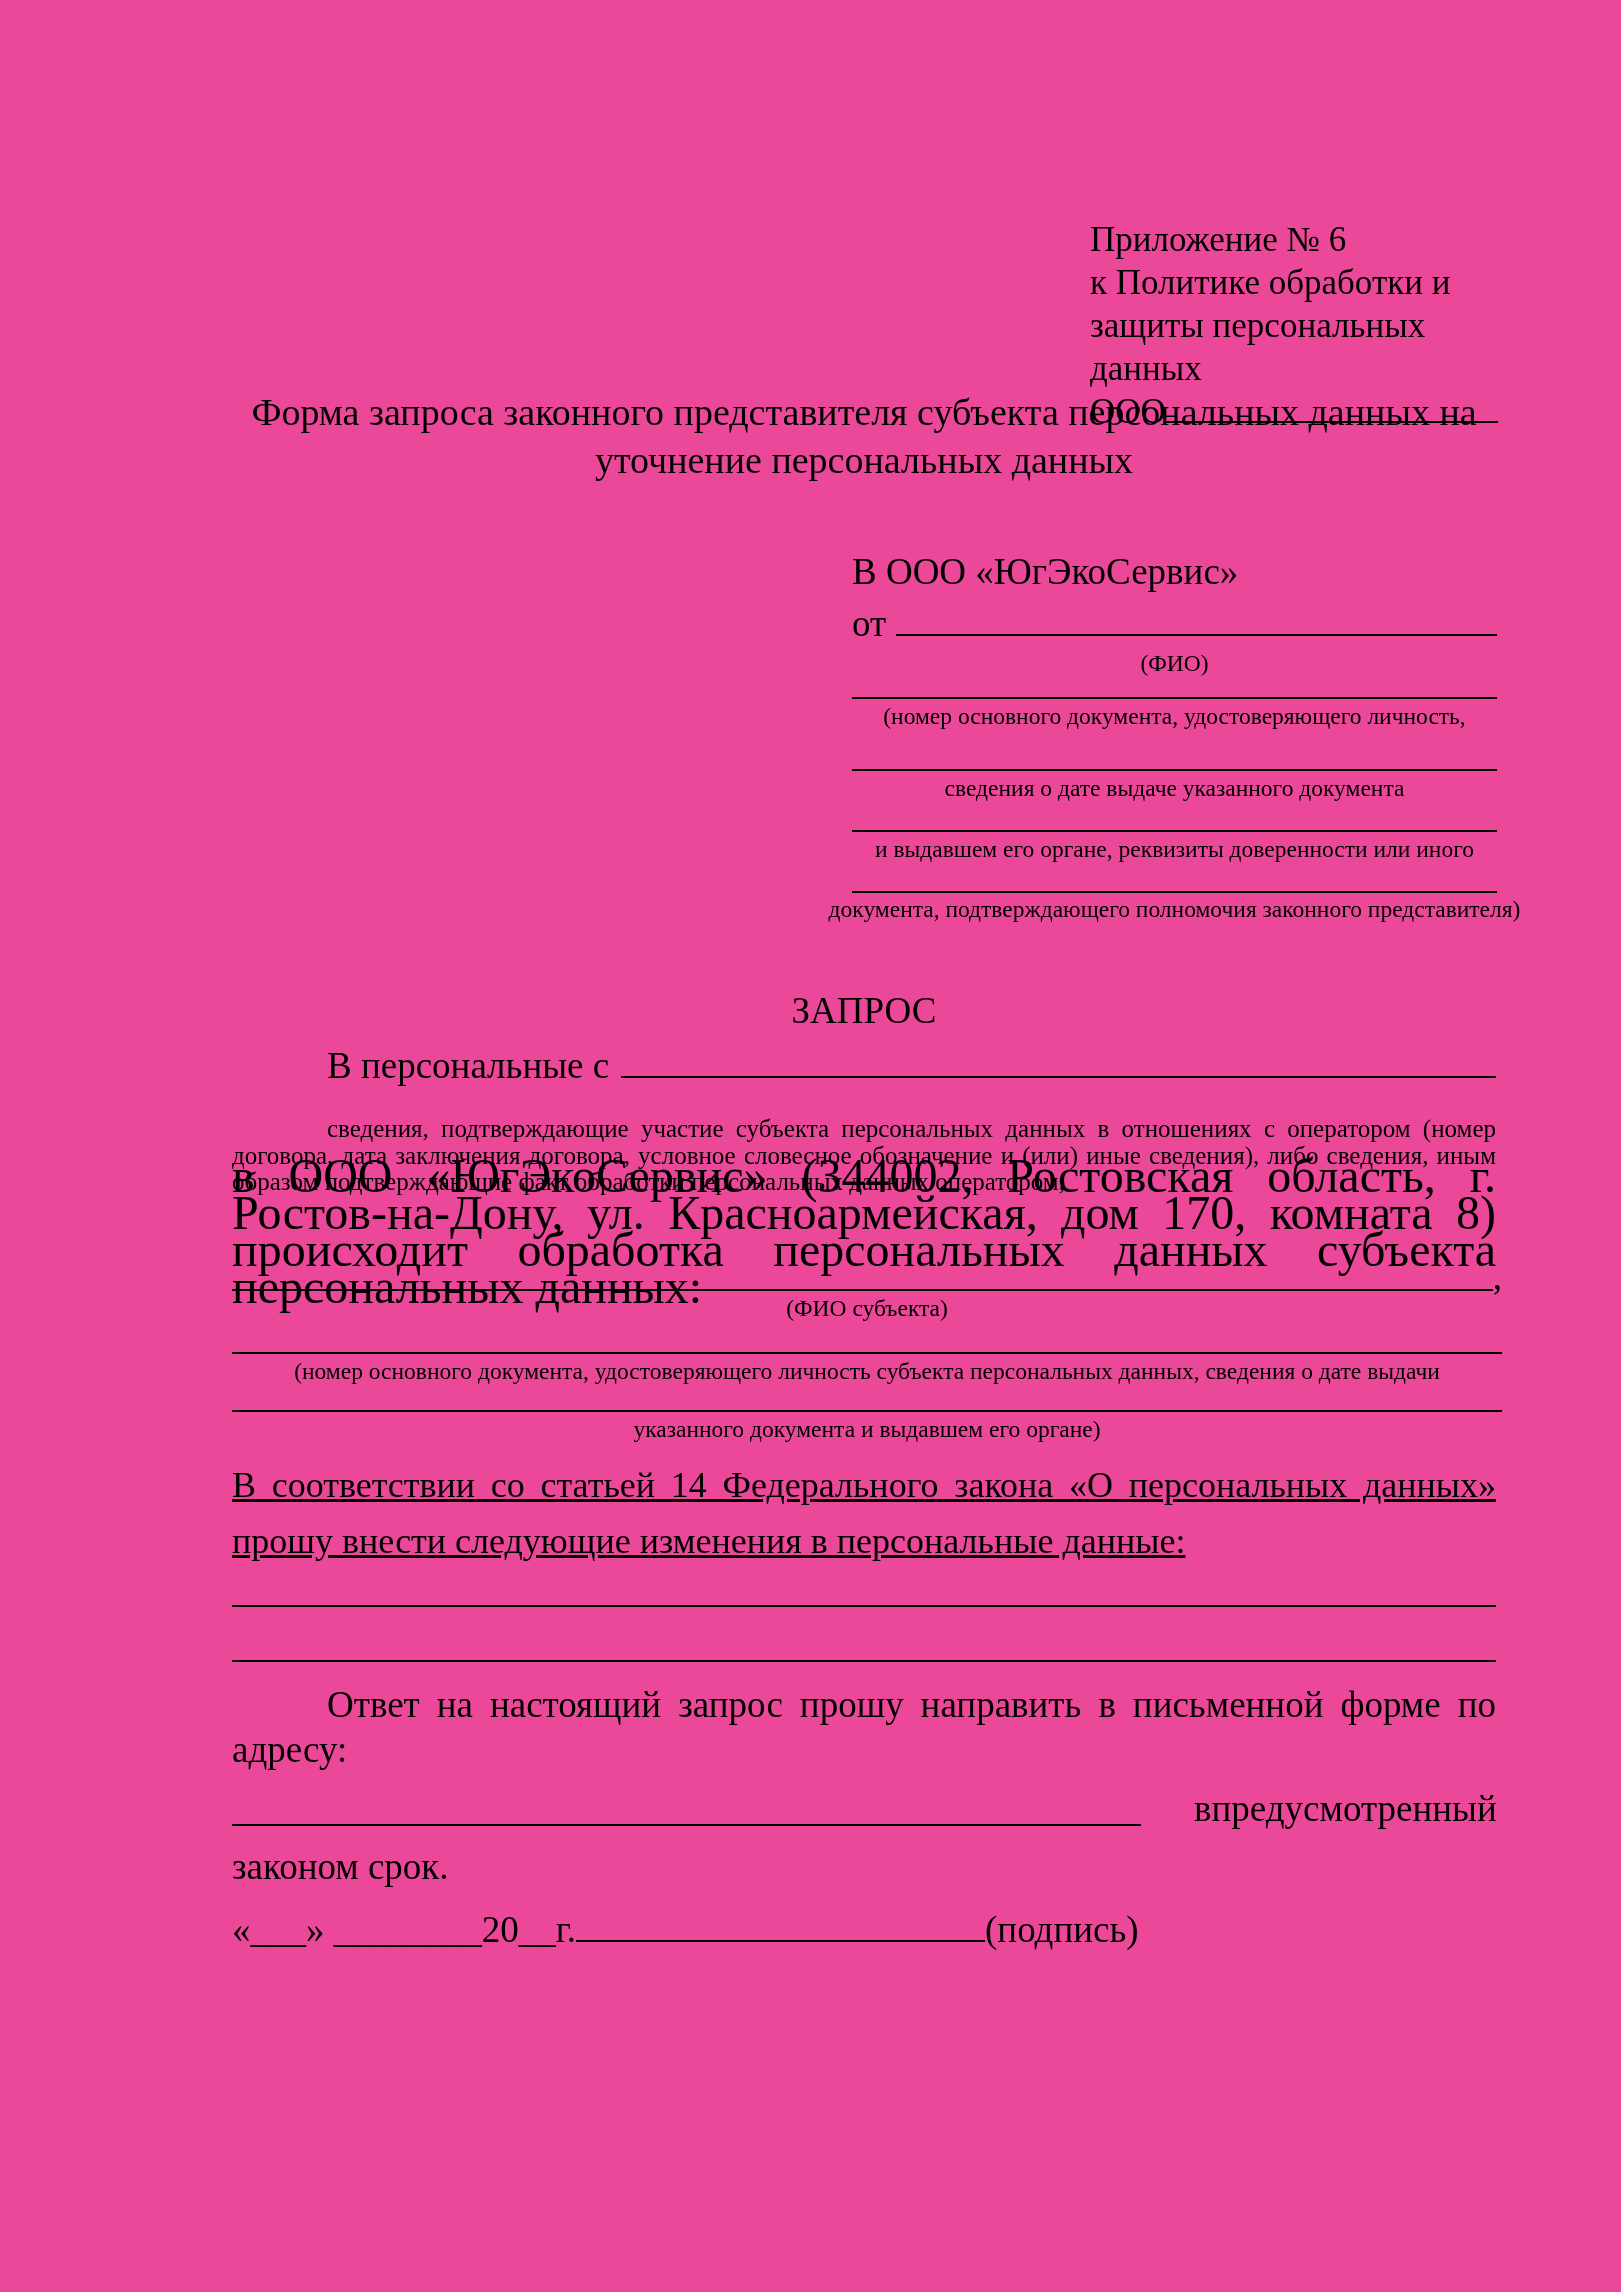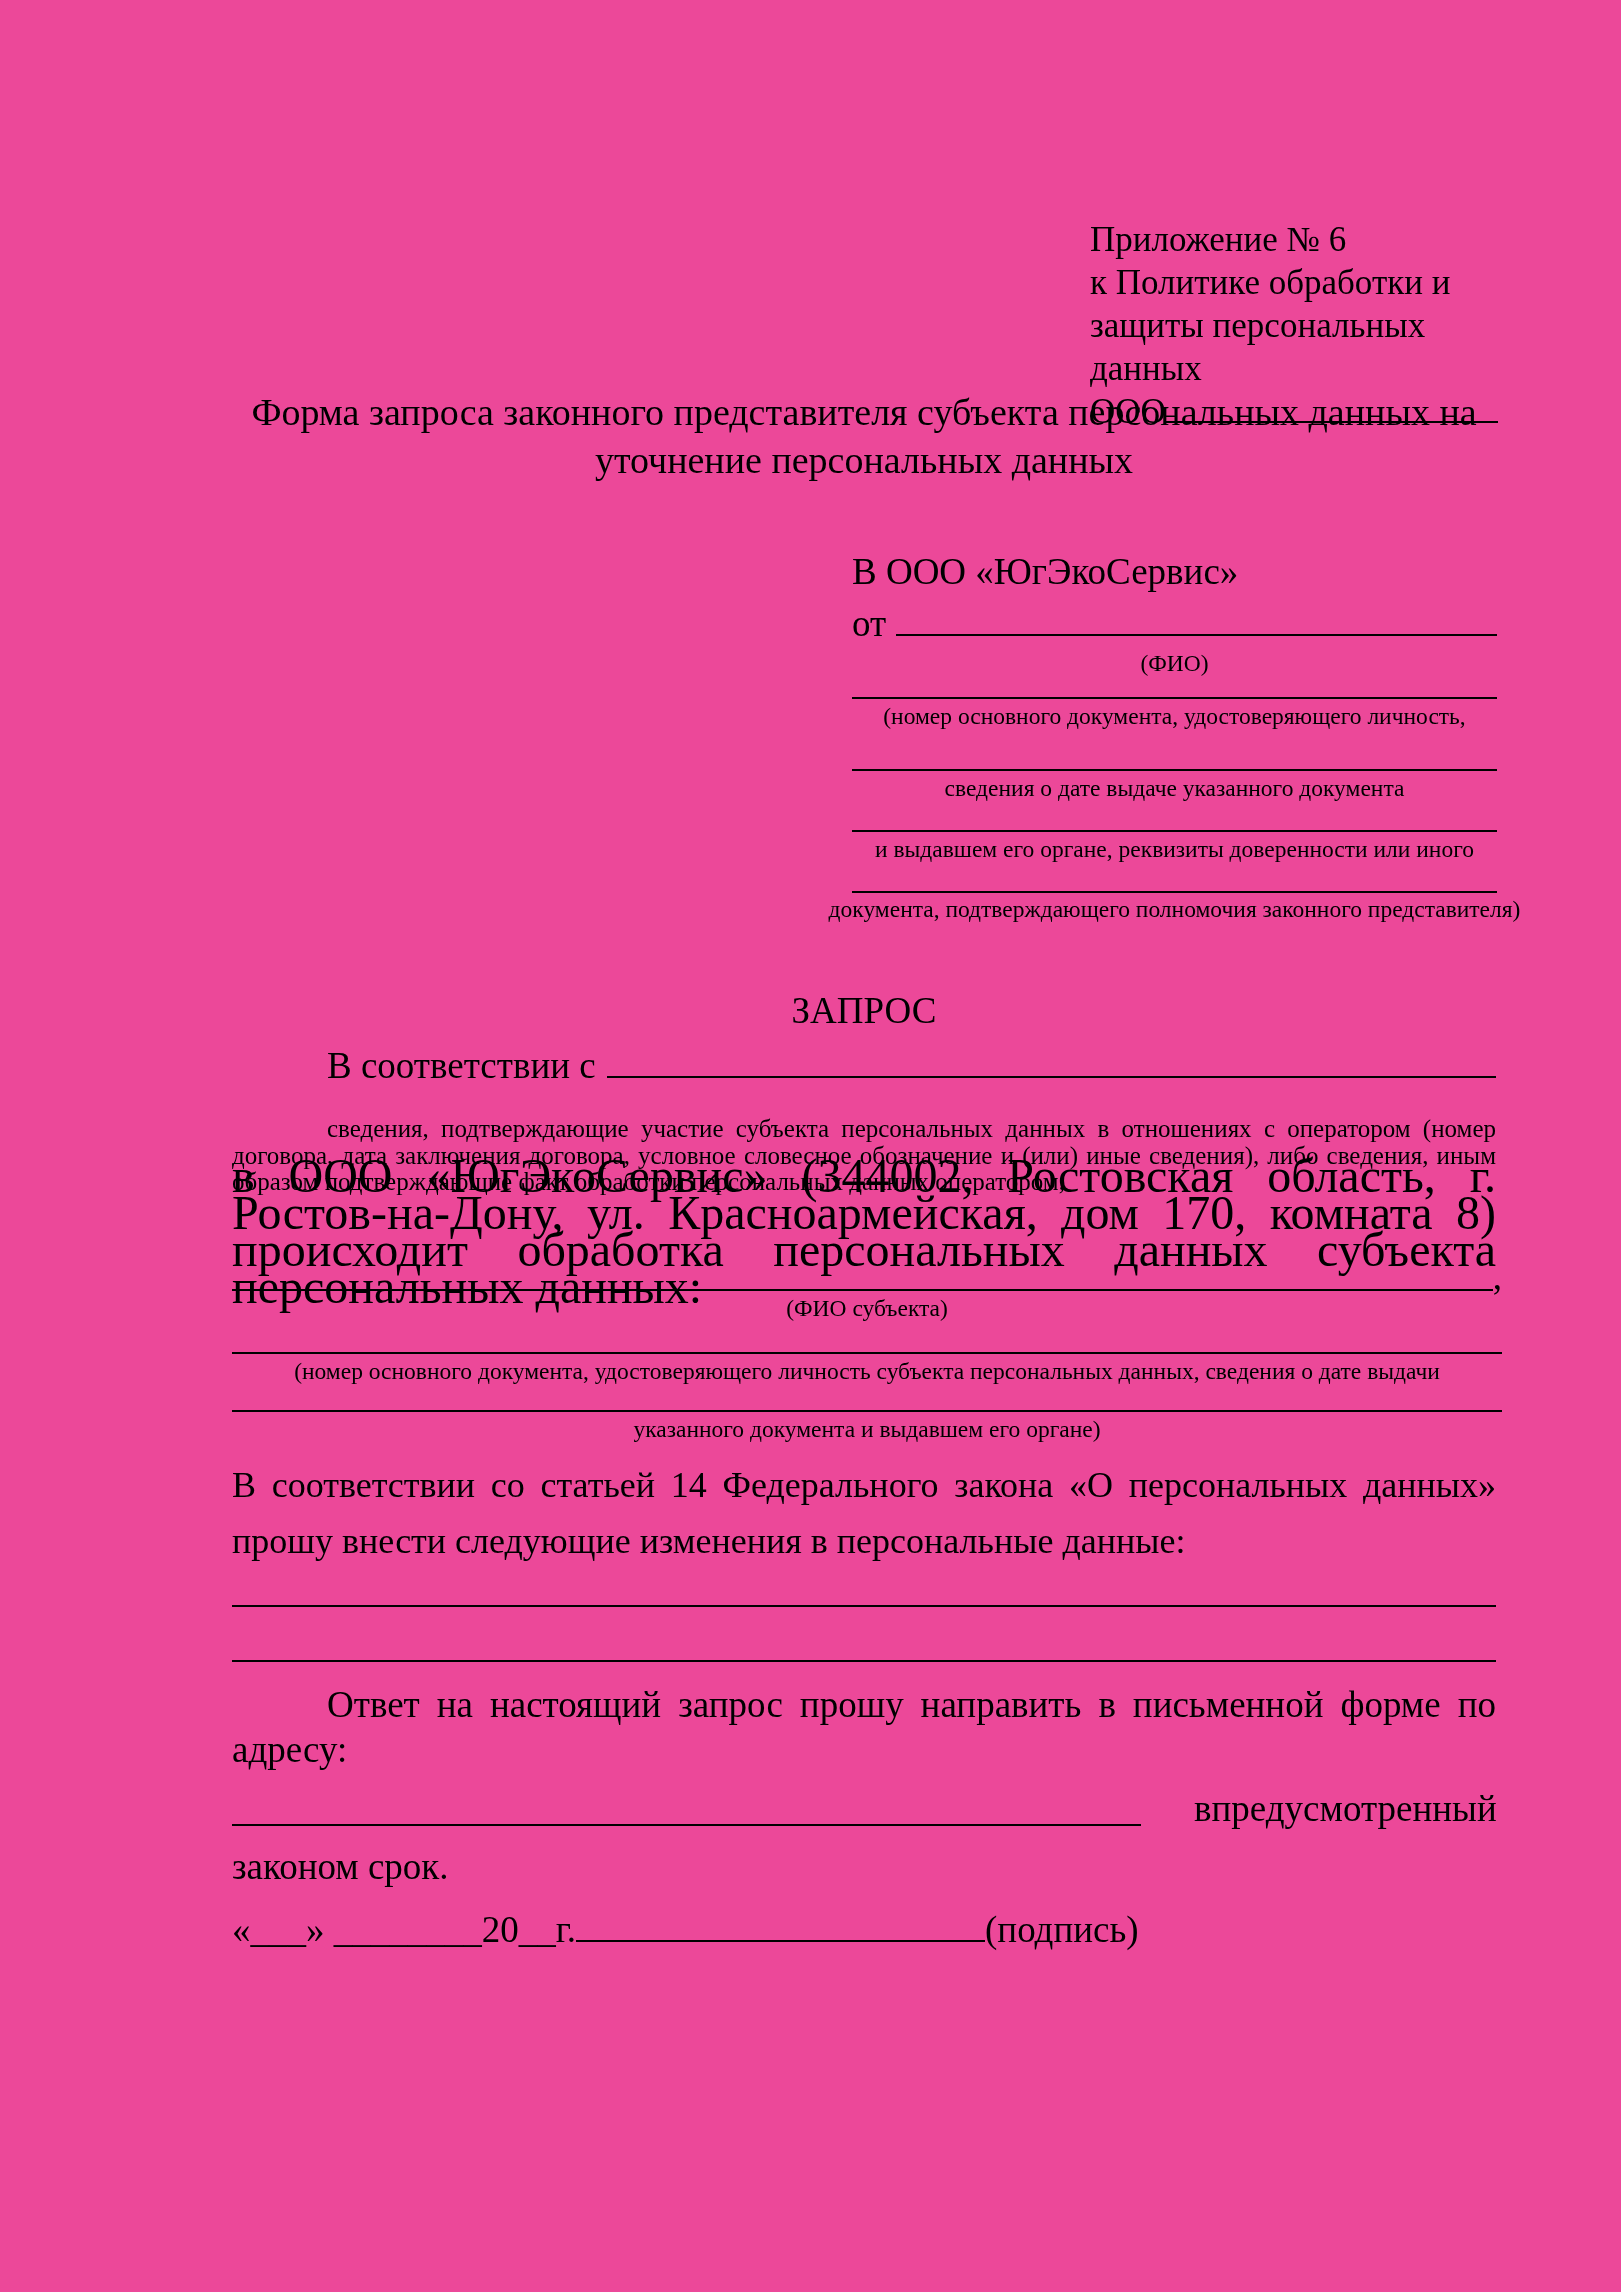--- a/index.html
+++ b/index.html
@@ -42,21 +42,21 @@
   #accordance .fill { flex:1 1 auto; height:33px; margin-left:11.8px; }
   #footnote { left:232px; top:1116px; width:1264px; font-size:25px; line-height:26.5px;
               text-align:justify; text-indent:95px; }
   #operator { left:232px; top:1157px; width:1264px; font-size:48px; line-height:37px;
               text-align:justify; }
   #subject { left:232px; top:1262px; width:1270px; font-size:37px; }
   #subject .line-row { display:flex; align-items:flex-end; }
   #subject .line-row .fill { flex:1 1 auto; height:23.5px; }
   #subject .line-row .comma { line-height:29px; }
   #article { left:232px; top:1457px; width:1264px; font-size:36px; line-height:56px;
-             text-align:justify; }
+             text-align:justify;text-decoration:underline; }
   #changes { left:232px; top:1568px; width:1264px; }
   #changes .blank:first-child { margin-top:37px; }
   #changes .blank:last-child { margin-top:53px; }
   #reply { left:232px; top:1682px; width:1264px; font-size:37px; line-height:45px; }
   #reply .p1 { text-align:justify; text-align-last:justify; text-indent:95px; }
   #reply .address-row { display:flex; align-items:baseline; margin-top:13.7px; }
   #reply .address-row .fill { flex:0 0 909px; height:39px; align-self:flex-end;
                               margin-bottom:4.9px; }
   #reply .address-row .w1 { margin-left:53px; }
   #reply .address-row .w2 { margin-left:auto; }
@@ -103,21 +103,21 @@
     <div class="blank mt28"></div>
     <div class="caption">и выдавшем его органе, реквизиты доверенности или иного</div>
 
     <div class="blank mt28"></div>
     <div class="caption">документа, подтверждающего полномочия законного представителя)</div>
   </div>
 
   <div id="zapros" class="abs">ЗАПРОС</div>
 
   <div id="accordance" class="abs">
-    <span class="prefix">В соответствии с</span>
+    <span class="prefix">В персональные с</span>
     <span class="fill"></span>
   </div>
 
   <div id="footnote" class="abs">сведения, подтверждающие участие субъекта персональных данных в отношениях с оператором (номер договора, дата заключения договора, условное словесное обозначение и (или) иные сведения), либо сведения, иным образом подтверждающие факт обработки персональных данных оператором,</div>
 
   <div id="operator" class="abs">в ООО «ЮгЭкоСервис» (344002, Ростовская область, г. Ростов-на-Дону, ул. Красноармейская, дом 170, комната 8) происходит обработка персональных данных субъекта персональных данных:</div>
 
   <div id="subject" class="abs">
     <div class="line-row">
       <span class="fill"></span>

